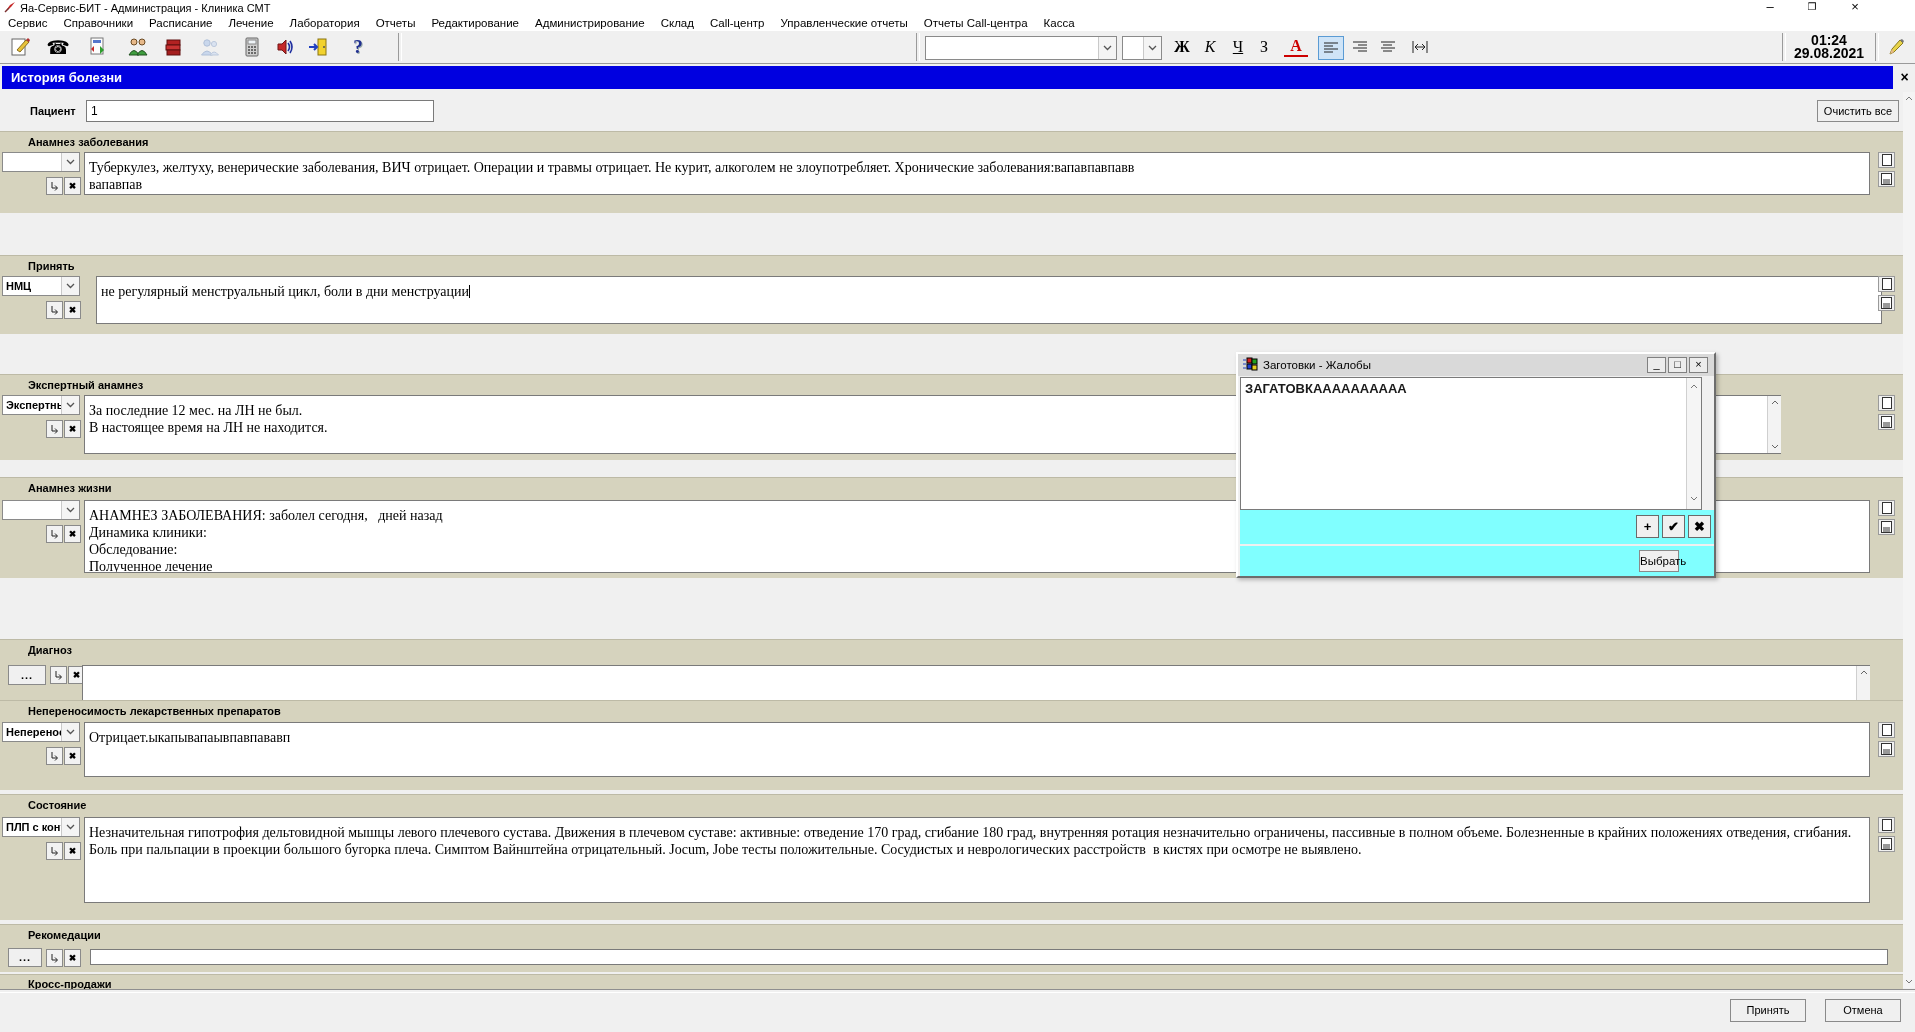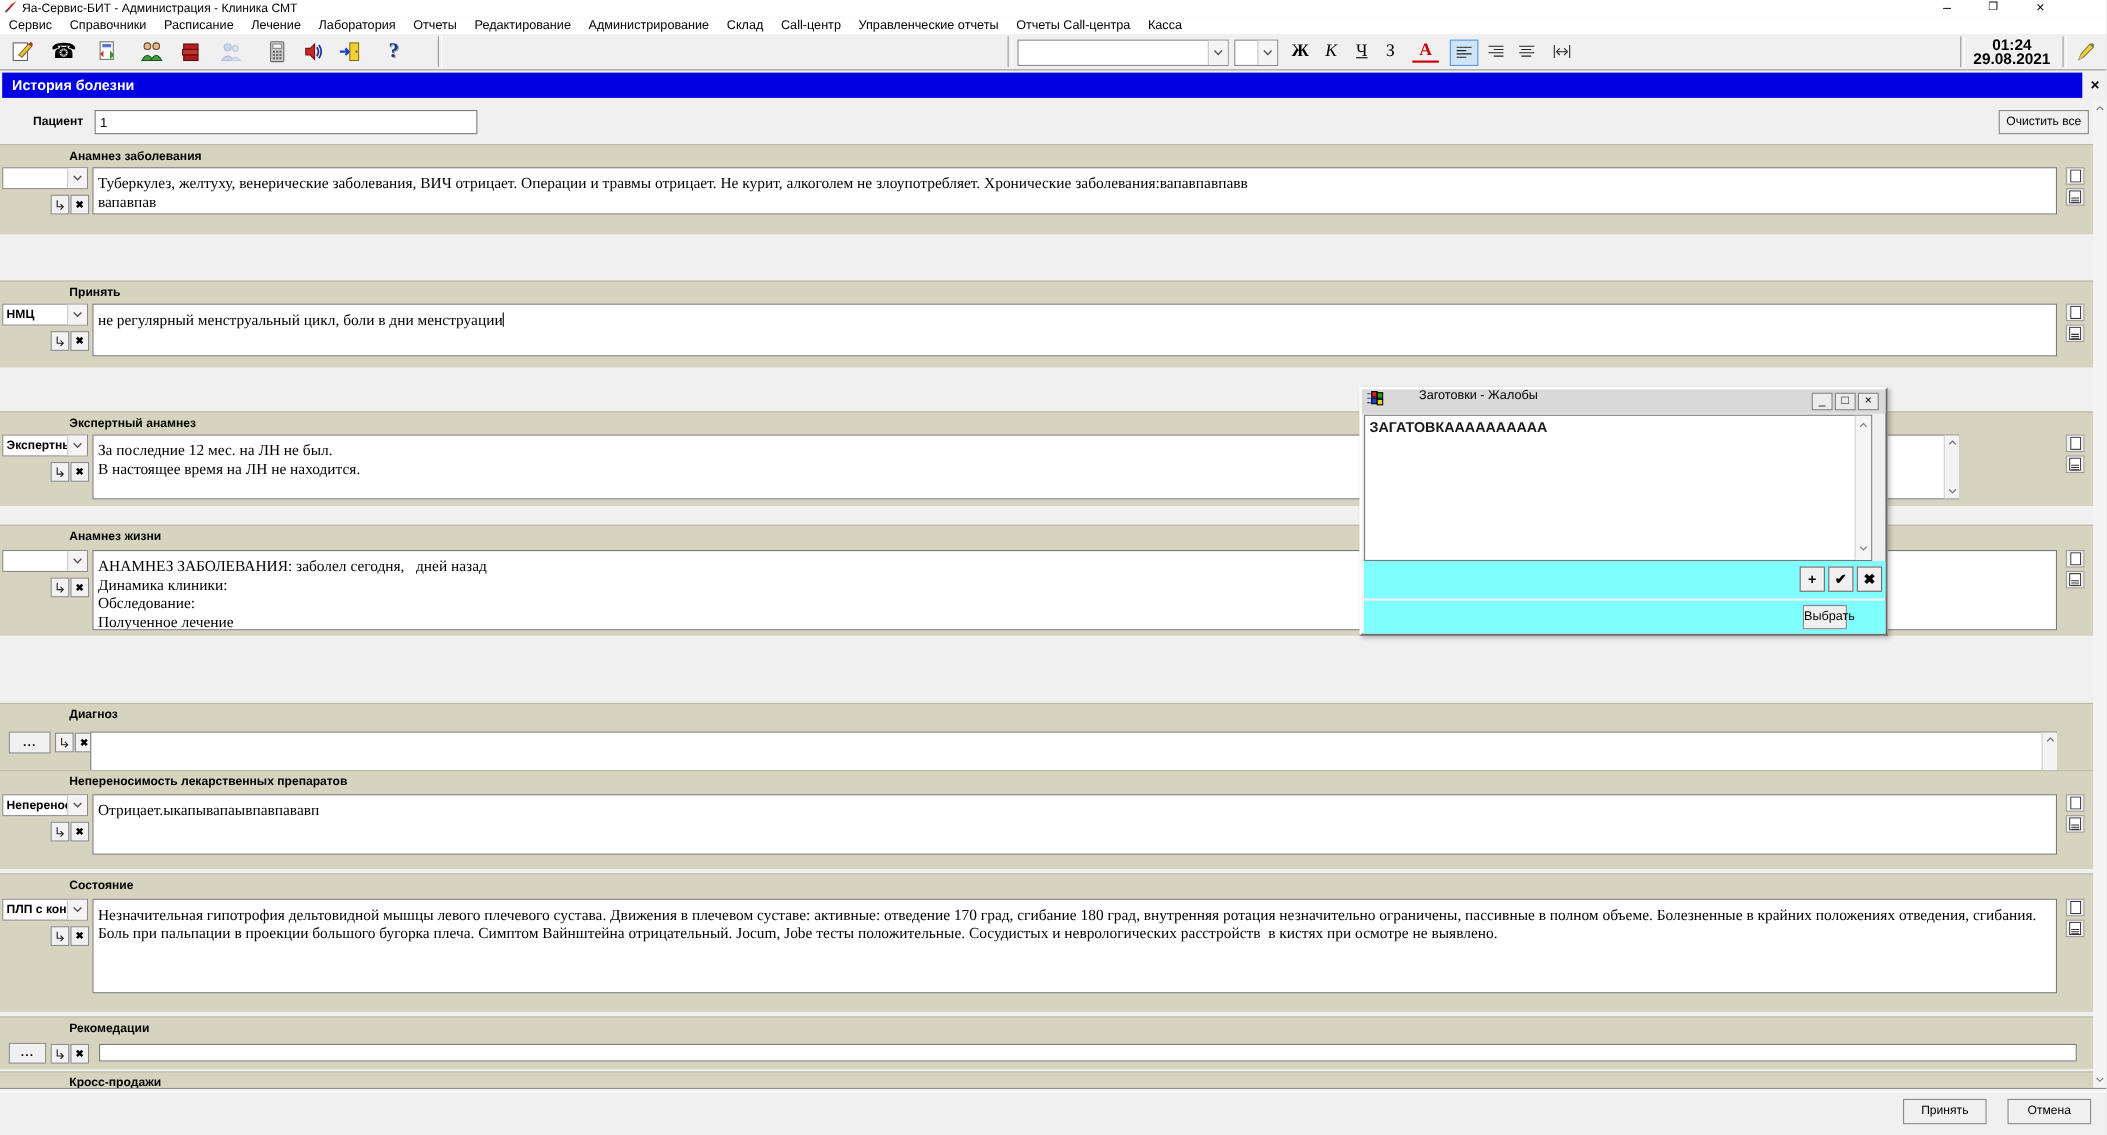--- a/index.html
+++ b/index.html
@@ -37,21 +37,21 @@
 
   
   #patlabel{left:30px;top:105px;font-weight:bold;}
   #patinput{left:86px;top:100px;width:348px;height:22px;background:#ffffff;border:1px solid #7a7a7a;
             box-sizing:border-box;font-size:12px;padding:3px 0 0 4px;}
   .pushbtn{background:#f0f0f0;border:1px solid #8a8a8a;box-sizing:border-box;text-align:center;cursor:default;}
   #clearall{left:1817px;top:100px;width:82px;height:22px;line-height:20px;font-size:11px;}
 
   
   .sec{left:0;width:1903px;background:#d6d3be;border-top:1px solid #bdbaa6;}
-  .sec-h{position:absolute;left:28px;top:4px;font-weight:bold;font-size:11px;margin-left:35px;}
+  .sec-h{position:absolute;left:28px;top:4px;font-weight:bold;font-size:11px;}
   .combo{position:absolute;left:2px;width:78px;height:20px;background:#ffffff;border:1px solid #8a8a8a;
          box-sizing:border-box;display:flex;}
   .combo .ctext{flex:1;overflow:hidden;white-space:nowrap;font-weight:bold;font-size:11px;padding:3px 0 0 3px;}
   .mini{position:absolute;width:17px;height:18px;background:#f2f2f2;border:1px solid #8a8a8a;box-sizing:border-box;
         display:flex;align-items:center;justify-content:center;font-size:9px;}
   .ta{position:absolute;background:#ffffff;border:1px solid #7a7a7a;box-sizing:border-box;
       font-family:"Liberation Serif",serif;font-size:14px;line-height:17px;padding:6px 4px;
       white-space:pre-wrap;overflow:hidden;}
   .ricons{position:absolute;left:1878px;width:18px;}
   .ricon{width:17px;height:16px;background:#f0f0f0;border:1px solid #9a9a9a;box-sizing:border-box;
@@ -62,21 +62,21 @@
   .dots{font-weight:bold;letter-spacing:1px;}
 
   
   #chkrow{left:0;top:350px;width:1903px;height:21px;background:#f5f5f5;border-bottom:2px solid #8f8f8f;}
   #chkbox{position:absolute;left:8px;top:3px;width:13px;height:13px;background:#fff;border:1px solid #555;}
   #chklabel{position:absolute;left:27px;top:4px;font-weight:bold;}
 
   
   #popup{left:1236px;top:352px;width:480px;height:226px;background:#f0f0f0;
          border:2px solid;border-color:#ffffff #6d6d6d #6d6d6d #ffffff;box-sizing:border-box;box-shadow:2px 2px 4px rgba(0,0,0,.25);}
-  #popup-title{position:absolute;left:0;top:0;width:100%;height:22px;background:#d9d9d9;display:flex;gap:27px;}
+  #popup-title{position:absolute;left:0;top:0;width:100%;height:22px;background:#d9d9d9;display:flex;align-items:center;}
   #popup-title .pt-text{margin-left:5px;font-size:11.5px;}
   .pwin{position:absolute;top:3px;width:19px;height:16px;background:#ececec;border:1px solid #808080;box-sizing:border-box;
         text-align:center;line-height:13px;font-size:11px;}
   #plist{position:absolute;left:2px;top:23px;width:462px;height:133px;background:#ffffff;border:1px solid #7a7a7a;box-sizing:border-box;}
   #plist .pitem{padding:3px 4px;font-size:13px;color:#1a1a1a;font-weight:bold;}
   #plist-scroll{position:absolute;right:0;top:0;width:14px;height:131px;background:#f5f5f5;border-left:1px solid #d0d0d0;}
   .cyanrow{position:absolute;left:2px;width:474px;background:#80ffff;}
   .sqbtn{position:absolute;top:5px;width:23px;height:23px;background:#f0f0f0;border:1px solid #6a6a6a;box-sizing:border-box;
          text-align:center;line-height:21px;font-weight:bold;font-size:13px;}
   #pselect{position:absolute;left:399px;top:4px;width:40px;height:22px;line-height:20px;font-size:11.5px;}
@@ -339,21 +339,21 @@
         </span>
     </div>
     <div class="mini" style="left:46px;top:45px;">
         <svg width="11" height="11">
           <path d="M3 1 L3 7 L8 7 M6 4.5 L8.5 7 L6 9.5" stroke="#222" fill="none"></path>
         </svg>
       </div>
     <div class="mini" style="left:64px;top:45px;">
         <span style="font-weight:bold;">✖</span>
       </div>
-    <div class="ta" style="left:84px;top:20px;width:1786px;height:48px;"><span>не регулярный менструальный цикл, боли в дни менструации</span><span class="caret"></span></div>
+    <div class="ta" style="left:96px;top:20px;width:1786px;height:48px;"><span>не регулярный менструальный цикл, боли в дни менструации</span><span class="caret"></span></div>
     <div class="ricons" style="top:20px;">
       <div class="ricon">
           <svg width="10" height="12">
             <rect x="0.5" y="0.5" width="9" height="11" fill="#fff" stroke="#333"></rect>
           </svg>
         </div>
       <div class="ricon">
           <svg width="11" height="12">
             <rect x="0.5" y="0.5" width="10" height="11" fill="#fff" stroke="#333"></rect>
             <g stroke="#333">

